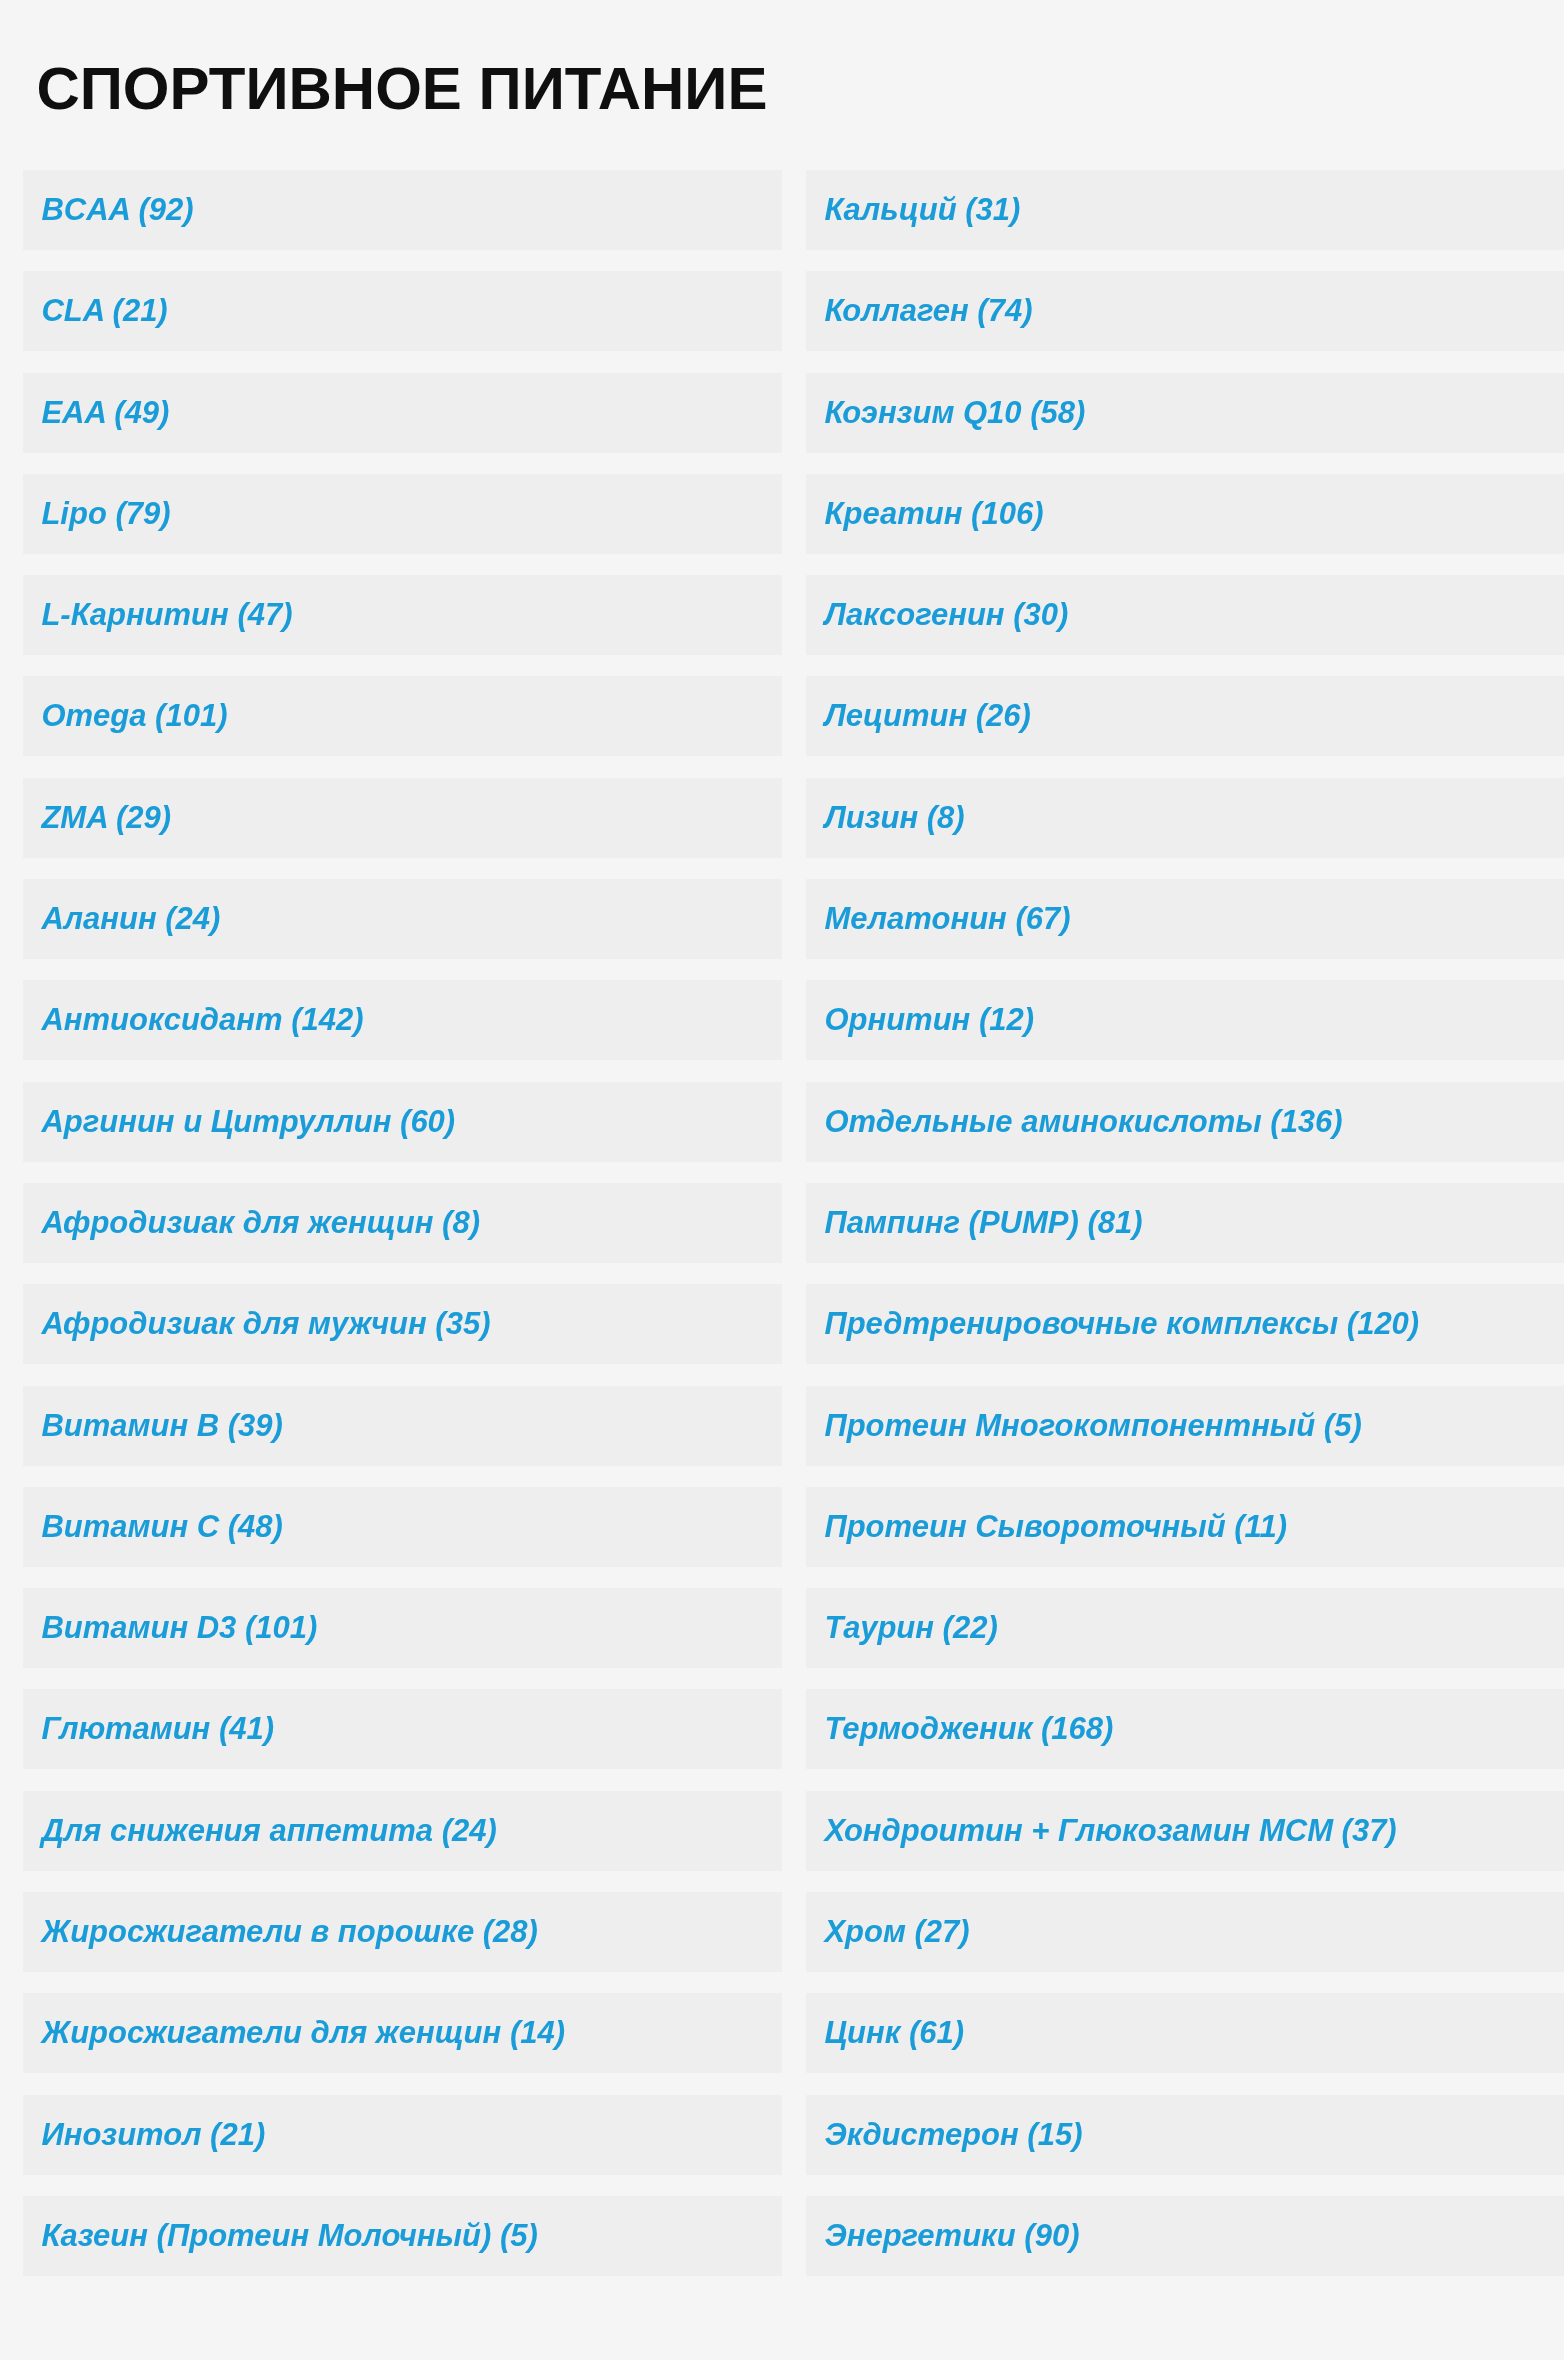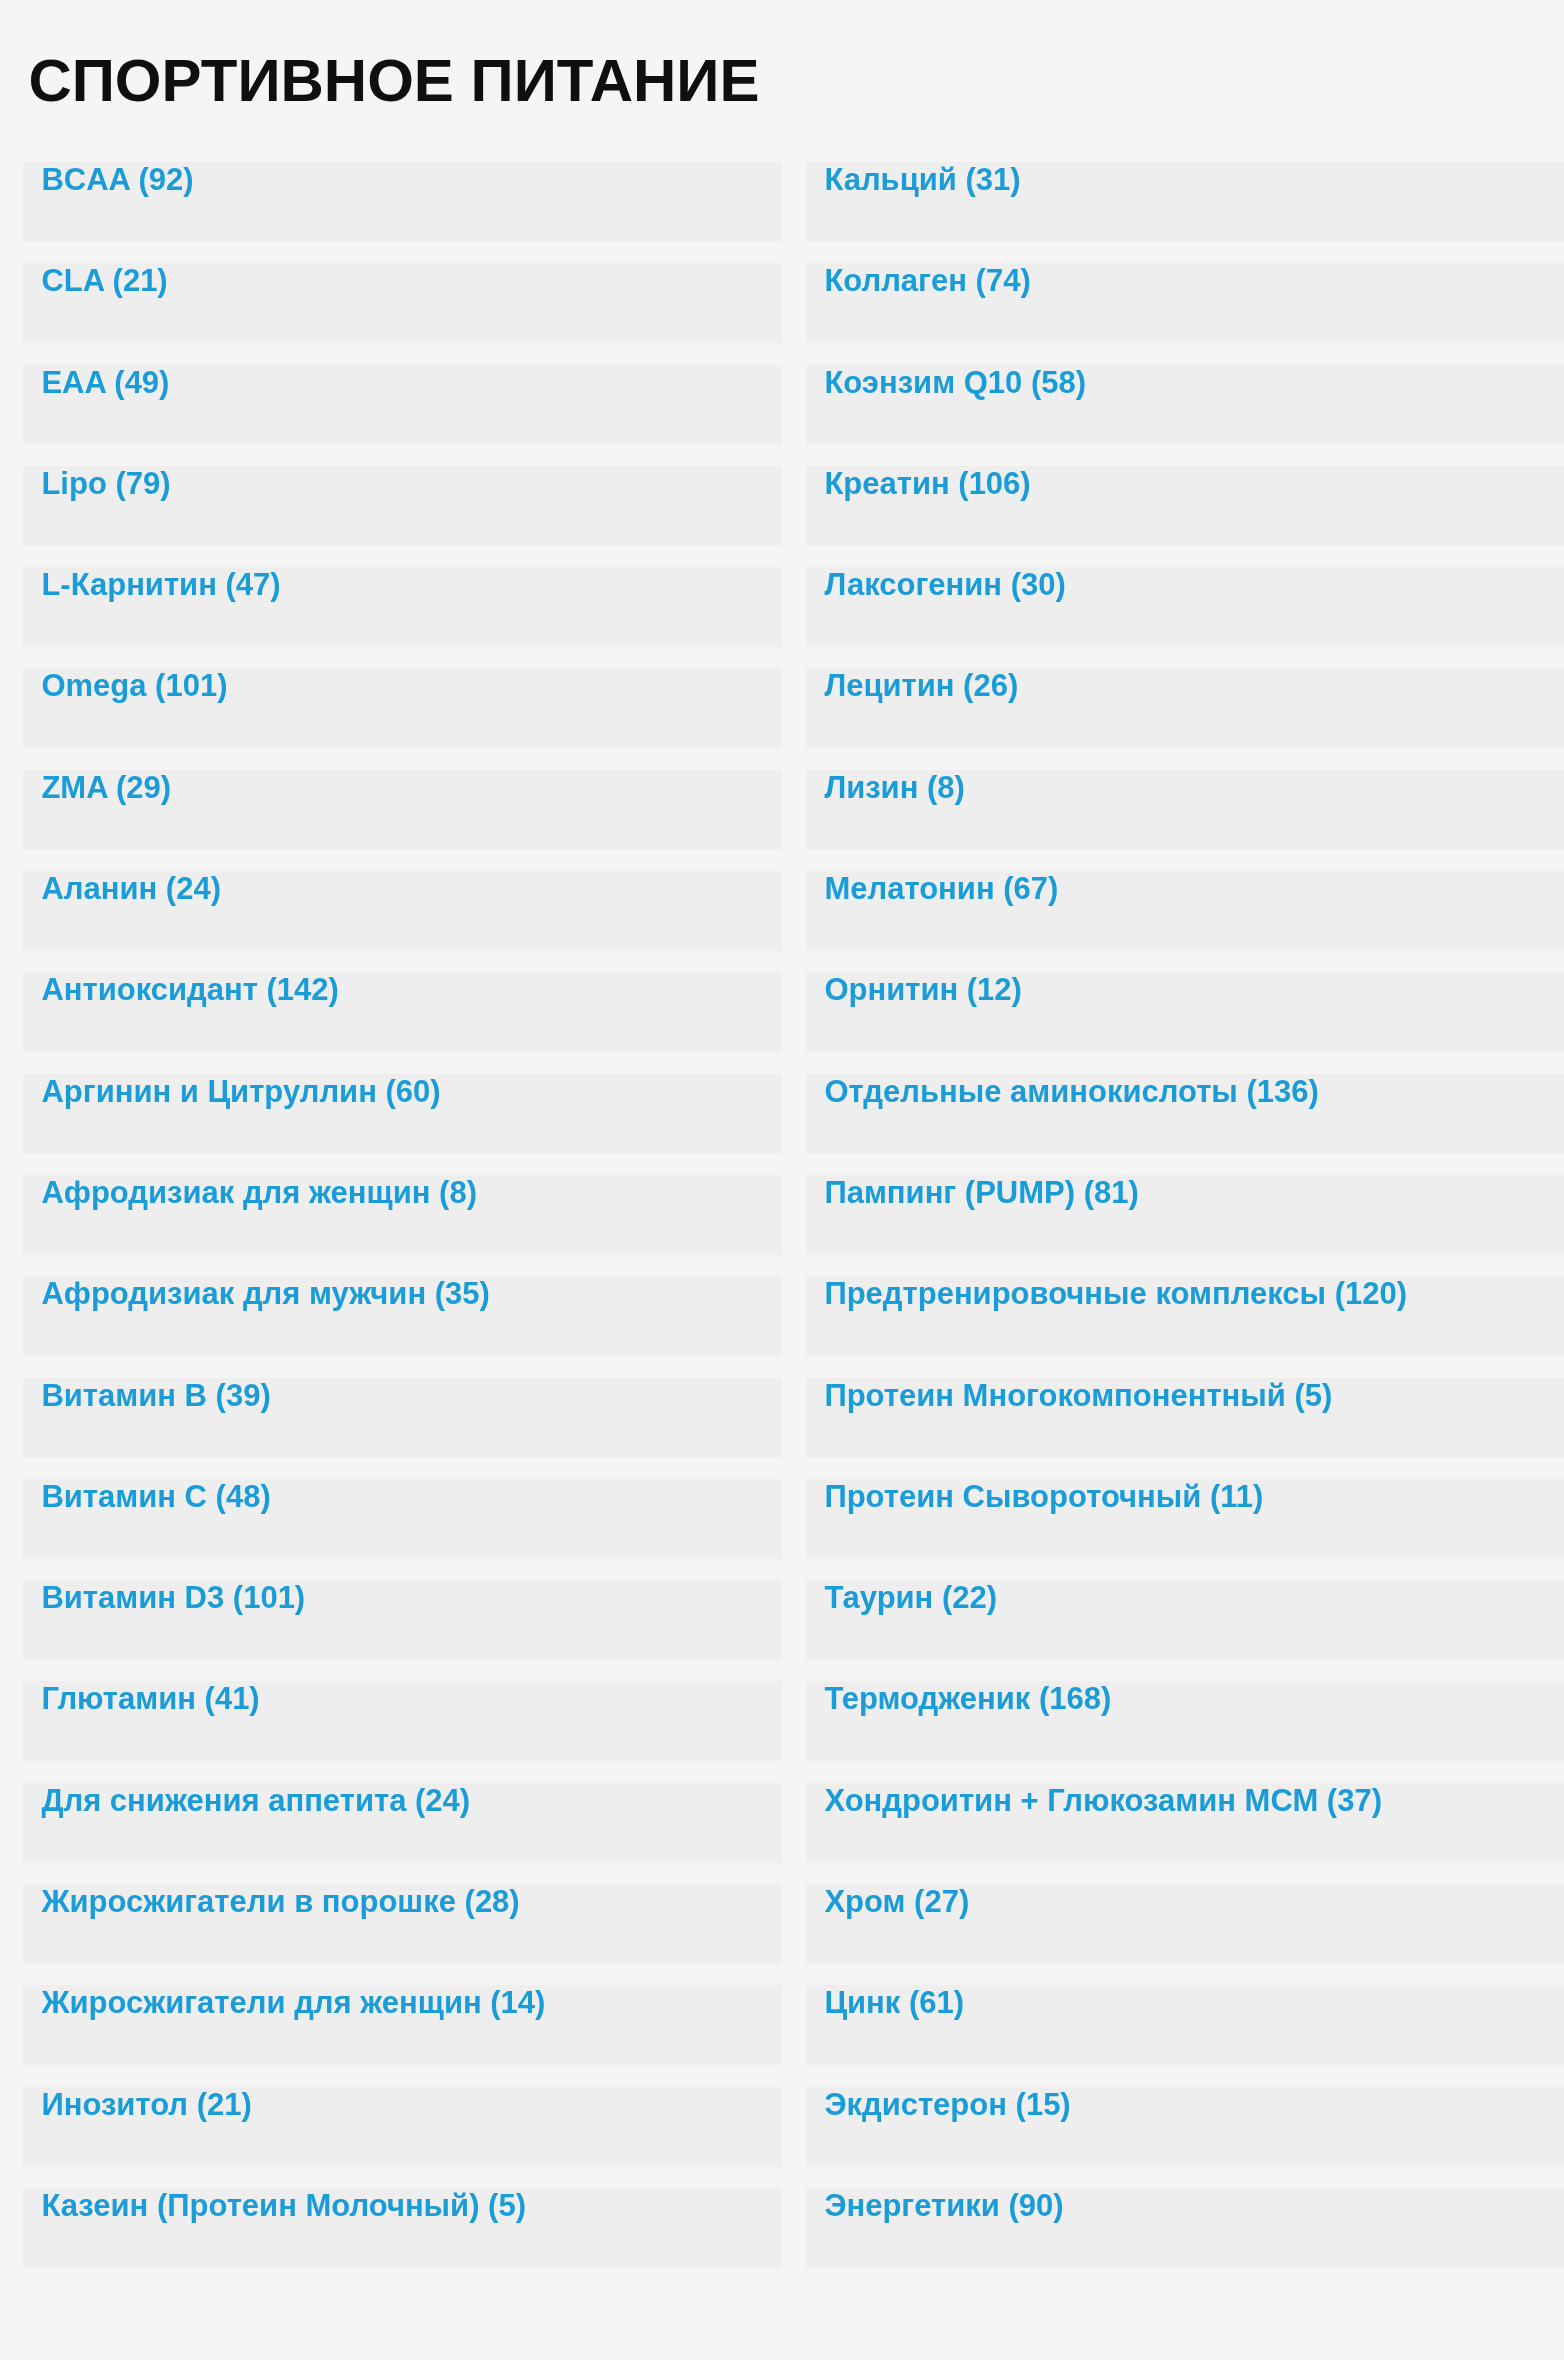--- a/index.html
+++ b/index.html
@@ -10,21 +10,21 @@
   }
   *{box-sizing:border-box;}
   html,body{margin:0;padding:0;}
   body{
     width:1564px;
     min-height:2361px;
     background:var(--page-bg);
     font-family:"Liberation Sans", sans-serif;
   }
   .page-title{
-    margin:8px;
+    margin:16px;
     padding:41px 0 0 20.4px;
     font-size:60px;
     line-height:1.05;
     font-weight:bold;
     color:var(--title-color);
     letter-spacing:0;
   }
   .columns{
     display:flex;
     column-gap:24px;
@@ -35,21 +35,23 @@
     display:flex;
     flex-direction:column;
     row-gap:21.3px;
   }
   .col-left{width:759px;}
   .col-right{flex:1;}
   .cat-item{
     height:80px;
     background:var(--box-bg);
     display:flex;
+    align-items:center;
     padding-left:18.4px;
+    font-style:italic;
   }
   .cat-link{
     color:var(--link-color);
     font-size:31px;
     font-weight:bold;
     text-decoration:none;
     white-space:nowrap;
   }
 </style>
 </head>

